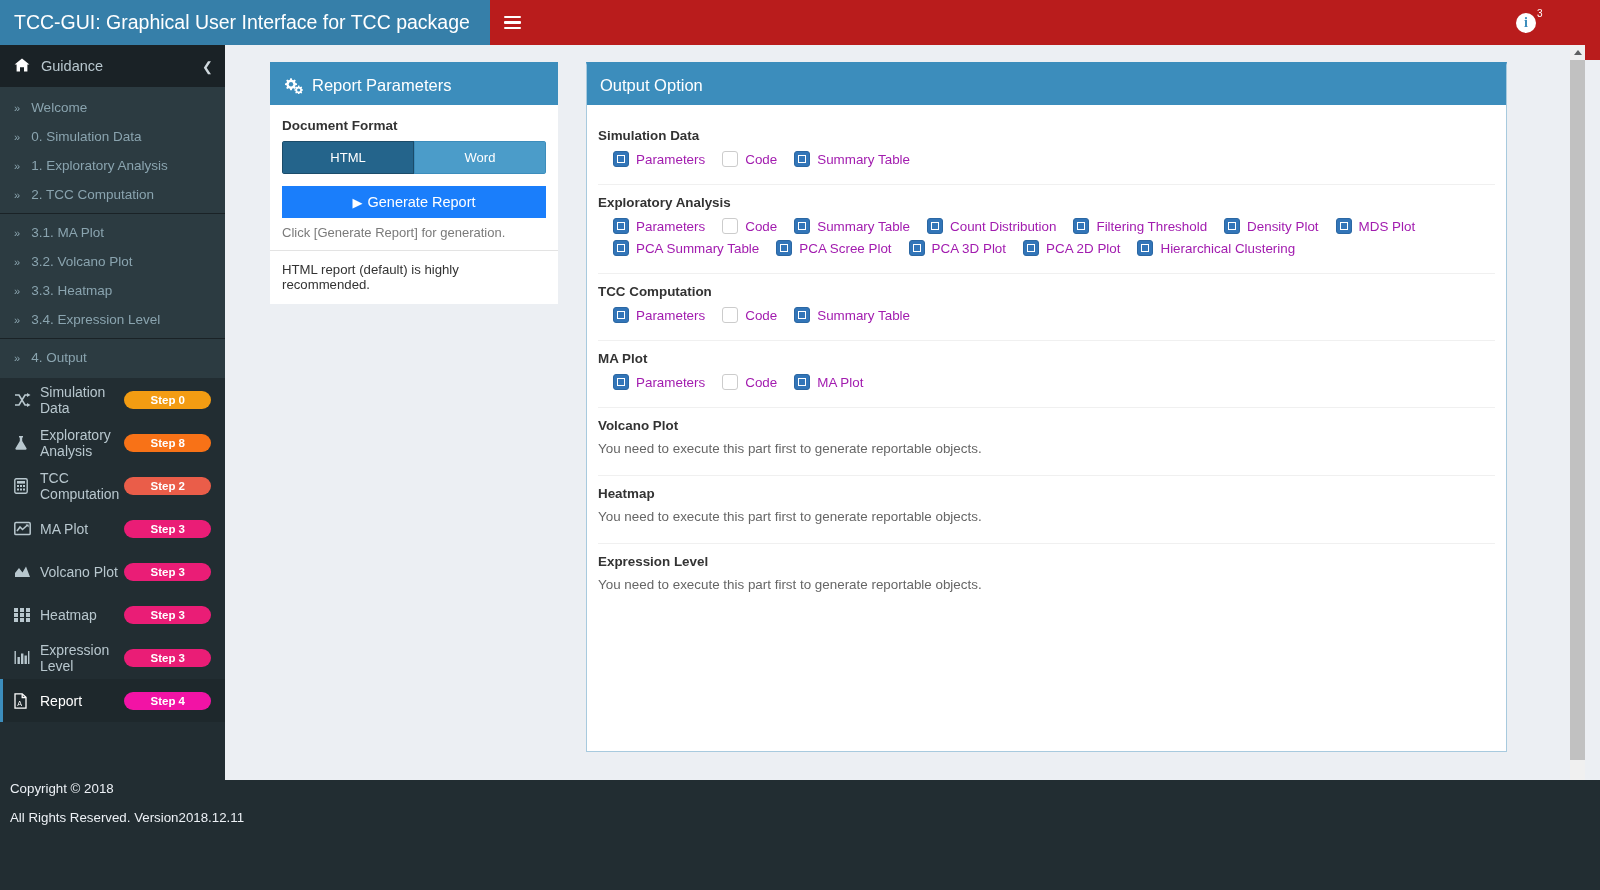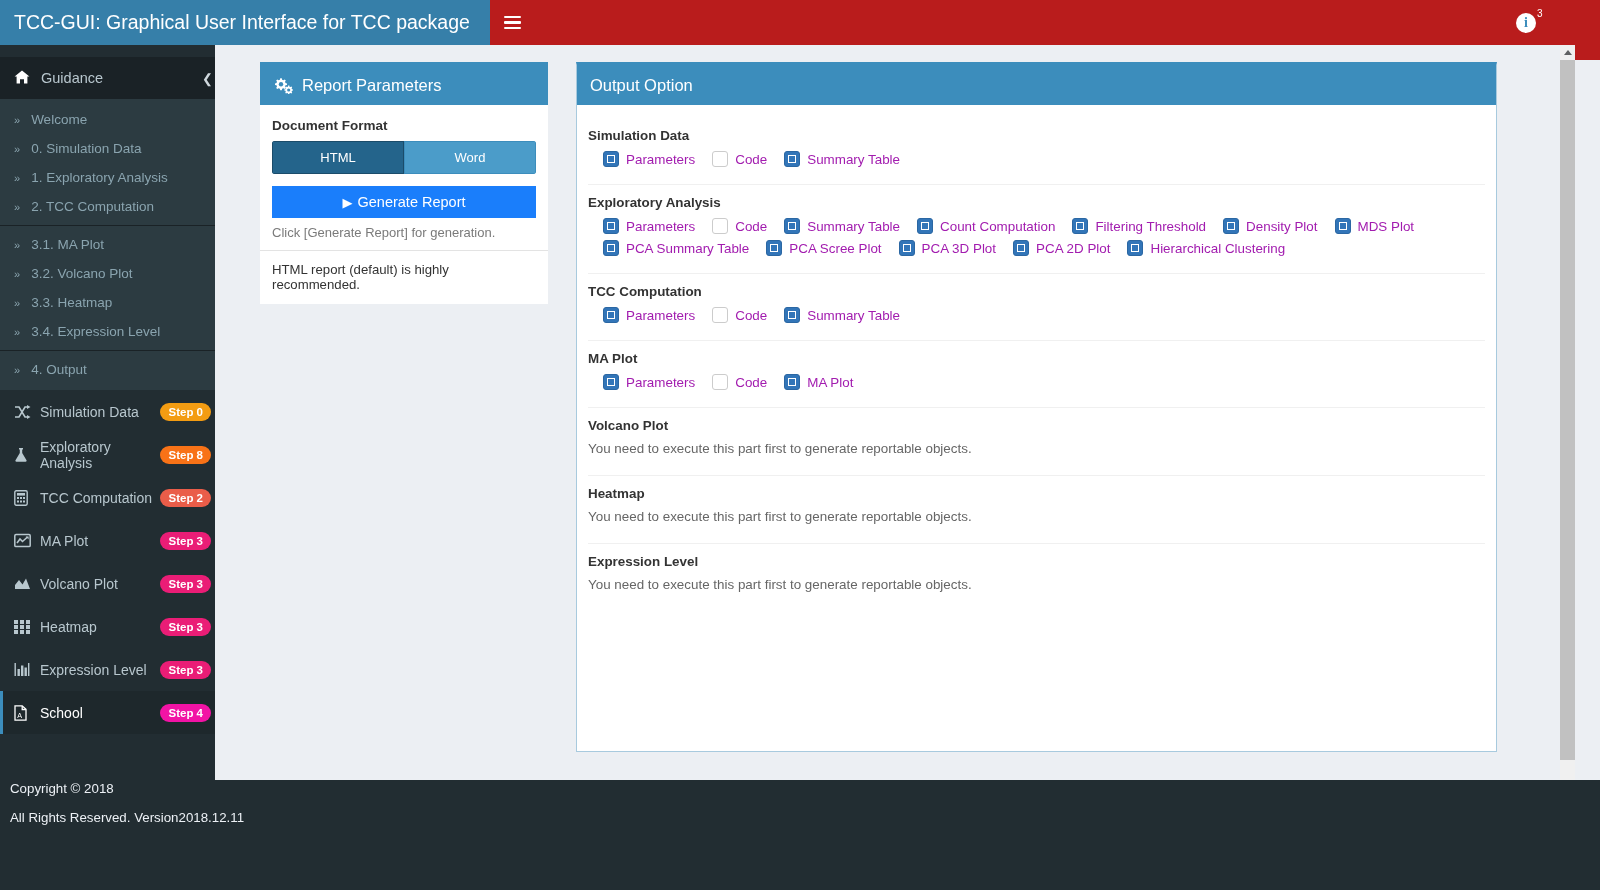--- a/index.html
+++ b/index.html
@@ -31,21 +31,21 @@
     background: #fff; color: #3c8dbc;
     font-size: 14px; font-weight: bold; font-family: "Liberation Serif", serif;
     display: flex; align-items: center; justify-content: center;
   }
   .info-sup { position: absolute; left: 21px; top: 0; color: #fff; font-size: 10px; }
 
   
   .sidebar { position: absolute; top: 45px; left: 0; width: 225px; height: 735px; background: #222d32; }
   .guidance-head {
     height: 42px; background: #1a2226; color: #b8c7ce;
-    display: flex; align-items: center; padding: 0 12px 0 14px; font-size: 14.5px; cursor: pointer; margin-top: 12px;
+    display: flex; align-items: center; padding: 0 12px 0 14px; font-size: 14.5px; cursor: pointer;
   }
   .guidance-head .home-ic { margin-right: 11px; font-size: 15px; color: #fff; }
   .guidance-head .g-label { flex: 1; }
   .guidance-head .chev { font-size: 13px; color: #d0d9de; }
 
   .nav-block { background: #2c3b41; padding: 6px 0; }
   .nav-sub {
     display: flex; align-items: center; height: 29px;
     color: #8aa4af; font-size: 13.5px; padding-left: 14px; cursor: pointer;
   }
@@ -57,25 +57,25 @@
     color: #b8c7ce; font-size: 14px; padding-left: 14px; cursor: pointer; position: relative;
   }
   .nav-main.active { background: #1e282c; color: #fff; }
   .nav-main.active::before {
     content: ""; position: absolute; left: 0; top: 0; bottom: 0; width: 3px; background: #3c8dbc;
   }
   .nav-main .mi { width: 26px; display: flex; align-items: center; color: #b8c7ce; }
   .nav-main .mlabel { flex: 1; }
   .badge {
     color: #fff; font-size: 11.5px; font-weight: bold;
-    border-radius: 10px; padding: 3px 8px; margin-right: 14px; white-space: nowrap;
+    border-radius: 10px; padding: 3px 26px; margin-right: 14px; white-space: nowrap;
   }
 
   
-  .content { position: absolute; top: 45px; left: 215px; width: 1360px; height: 735px; background: #eceff3; padding-left: 38px; }
+  .content { position: absolute; top: 45px; left: 225px; width: 1360px; height: 735px; background: #eceff3; padding-left: 38px; }
 
   .box { background: #fff; border-top: 3px solid #3c8dbc; }
   .box-header {
     background: #3c8dbc; color: #fff; height: 40px;
     display: flex; align-items: center; padding: 0 13px; font-size: 16.5px;
   }
   .box-header .cogs { margin-right: 9px; display: flex; }
 
   .params-box { position: absolute; left: 45px; top: 17px; width: 288px; border-top-color: #3c8dbc; }
   .params-body { padding: 13px 12px 10px 12px; }
@@ -316,21 +316,21 @@
         <span class="badge" style="background: rgb(234, 29, 118);">Step 3</span>
       </div>
       <div class="nav-main active">
         <span class="mi">
           <svg width="13" height="16" viewBox="0 0 13 16">
             <path fill="none" stroke="#ffffff" stroke-width="1.3" d="M1 0.8 h7.2 L12 4.4 V15.2 H1 Z"></path>
             <path fill="none" stroke="#ffffff" stroke-width="1.3" d="M8.2 0.9 V4.5 H11.9"></path>
             <text x="3.2" y="12.6" font-size="7.2" fill="#ffffff" font-family="sans-serif">A</text>
           </svg>
         </span>
-        <span class="mlabel">School</span>
+        <span class="mlabel">Report</span>
         <span class="badge" style="background: rgb(242, 19, 165);">Step 4</span>
       </div>
     </div>
 </div>
 
 <div class="content">
 
   <div class="box params-box">
     <div class="box-header">
       <span class="cogs">
@@ -392,21 +392,21 @@
             <label class="cb-item">
               <span class="cbox off"></span>
               <span class="cb-label">Code</span>
             </label>
             <label class="cb-item">
               <span class="cbox on"></span>
               <span class="cb-label">Summary Table</span>
             </label>
             <label class="cb-item">
               <span class="cbox on"></span>
-              <span class="cb-label">Count Computation</span>
+              <span class="cb-label">Count Distribution</span>
             </label>
             <label class="cb-item">
               <span class="cbox on"></span>
               <span class="cb-label">Filtering Threshold</span>
             </label>
             <label class="cb-item">
               <span class="cbox on"></span>
               <span class="cb-label">Density Plot</span>
             </label>
             <label class="cb-item">

